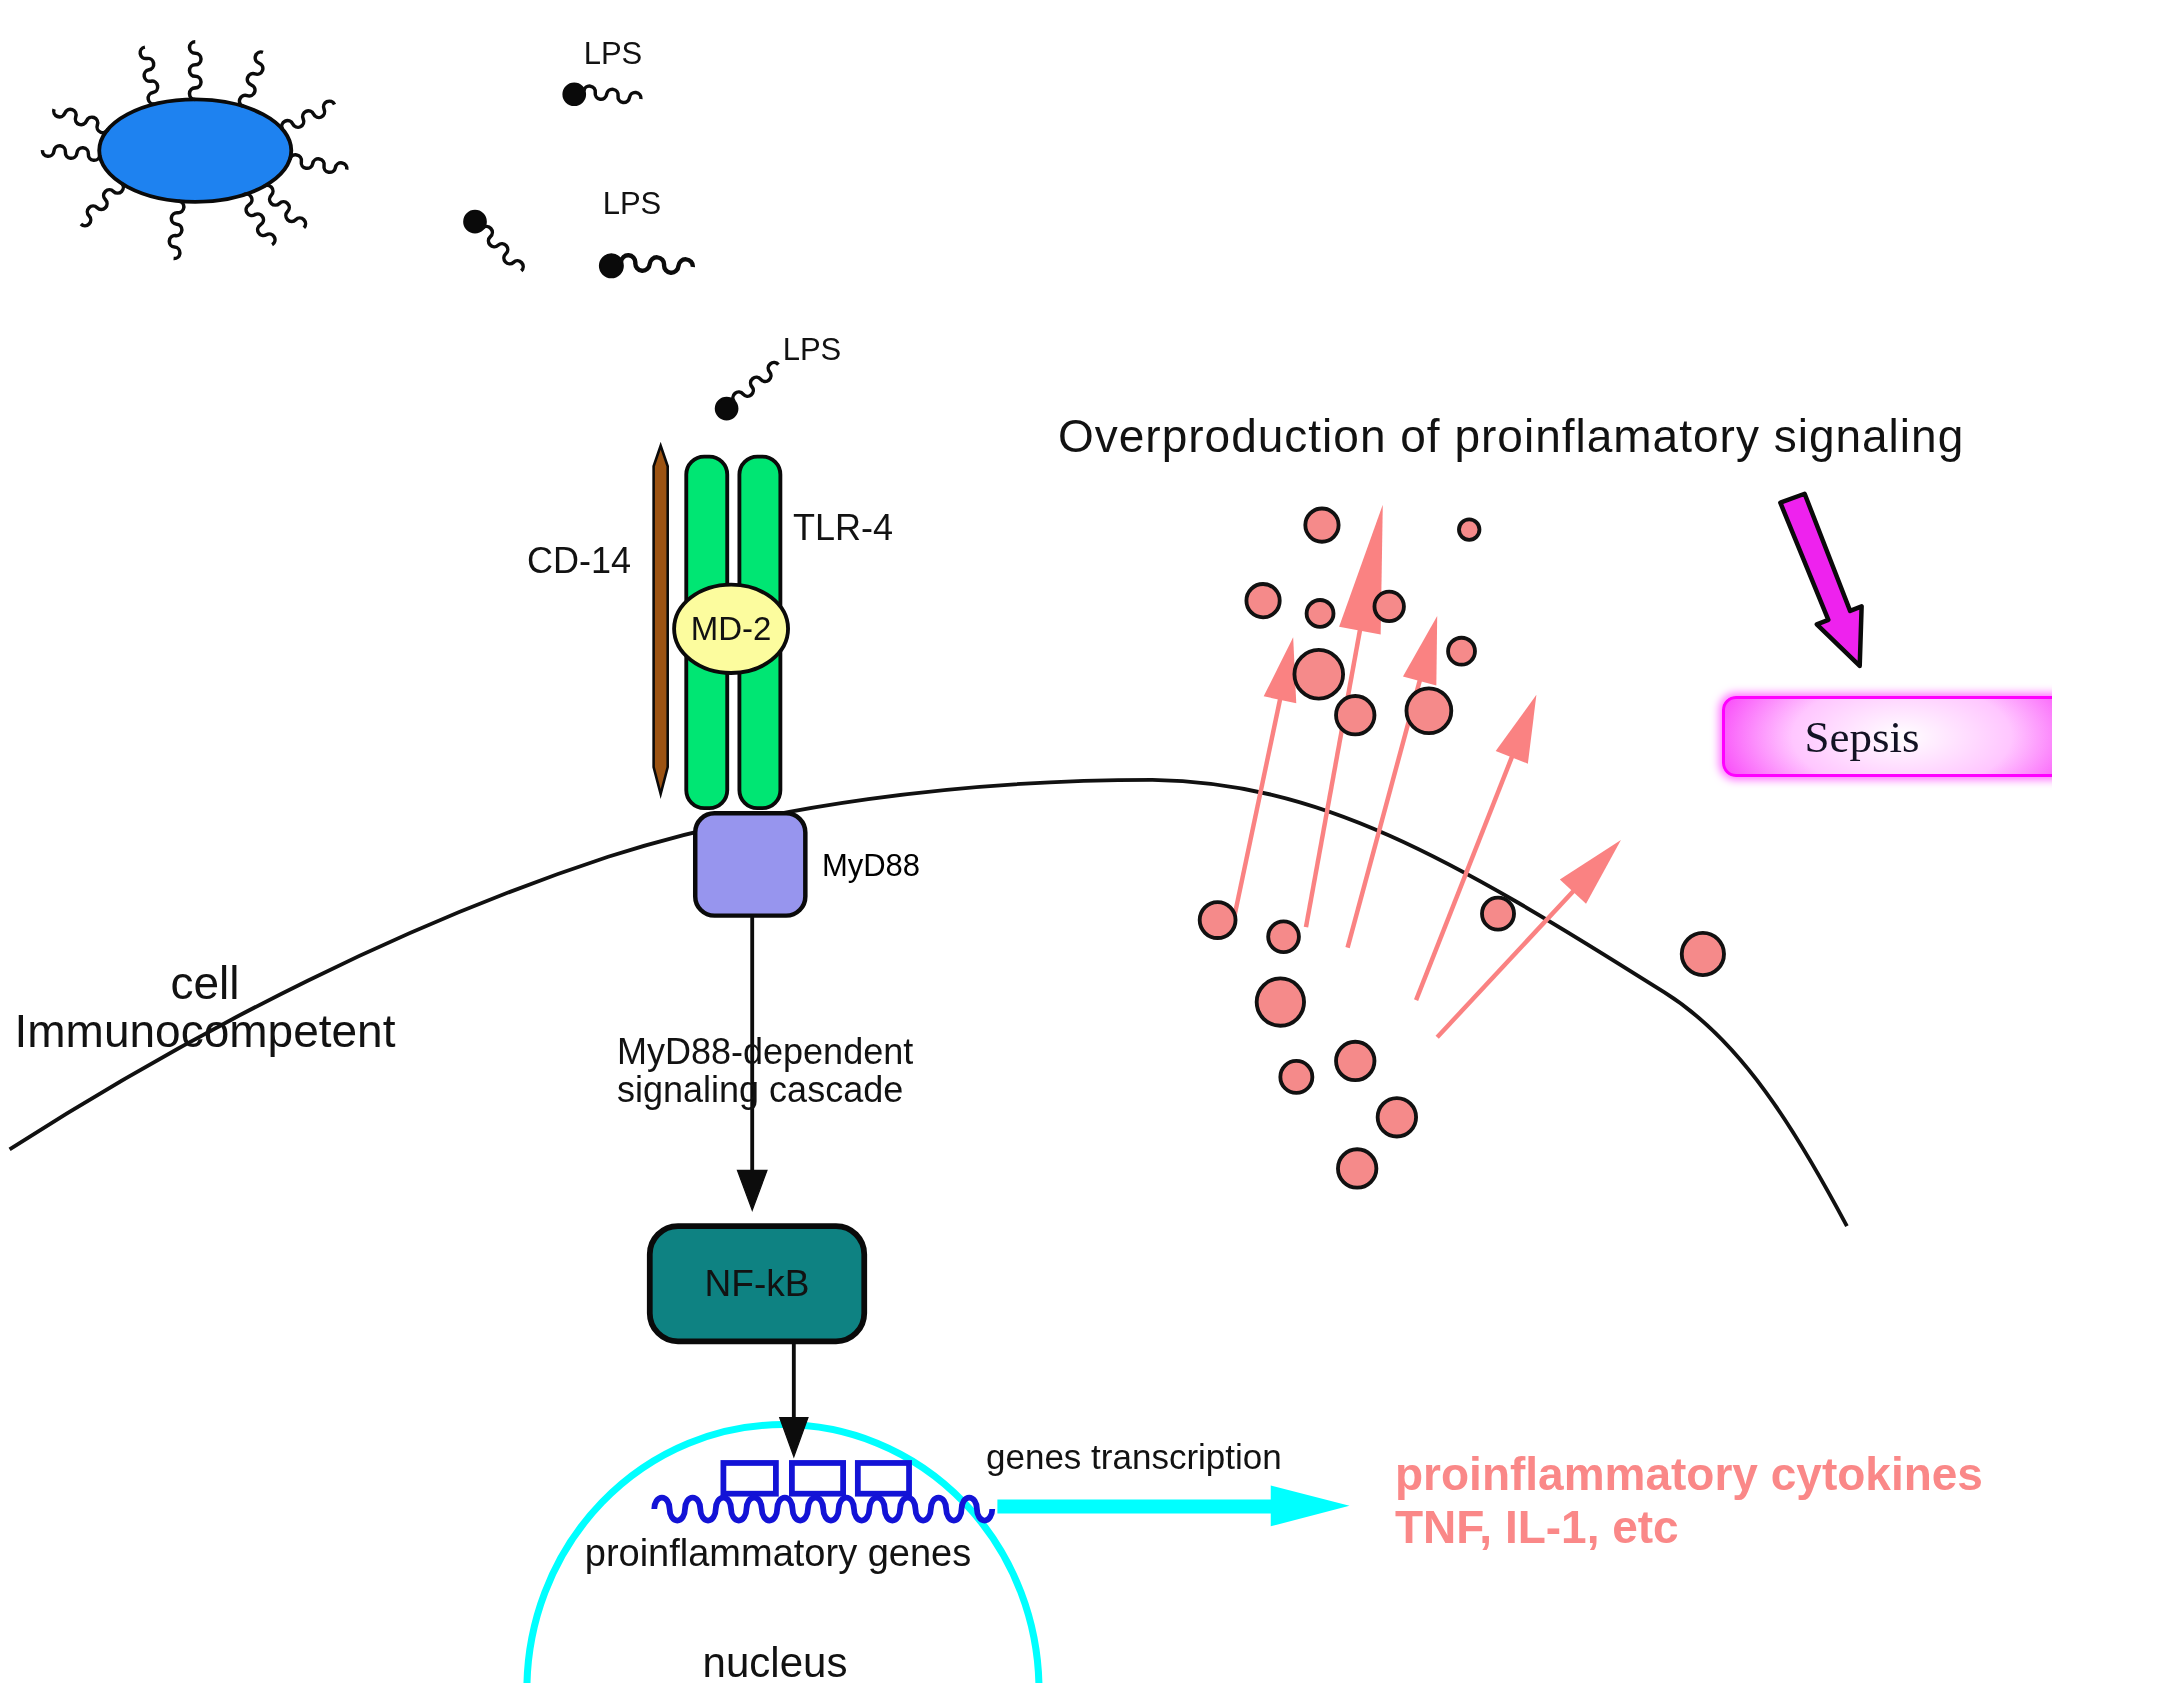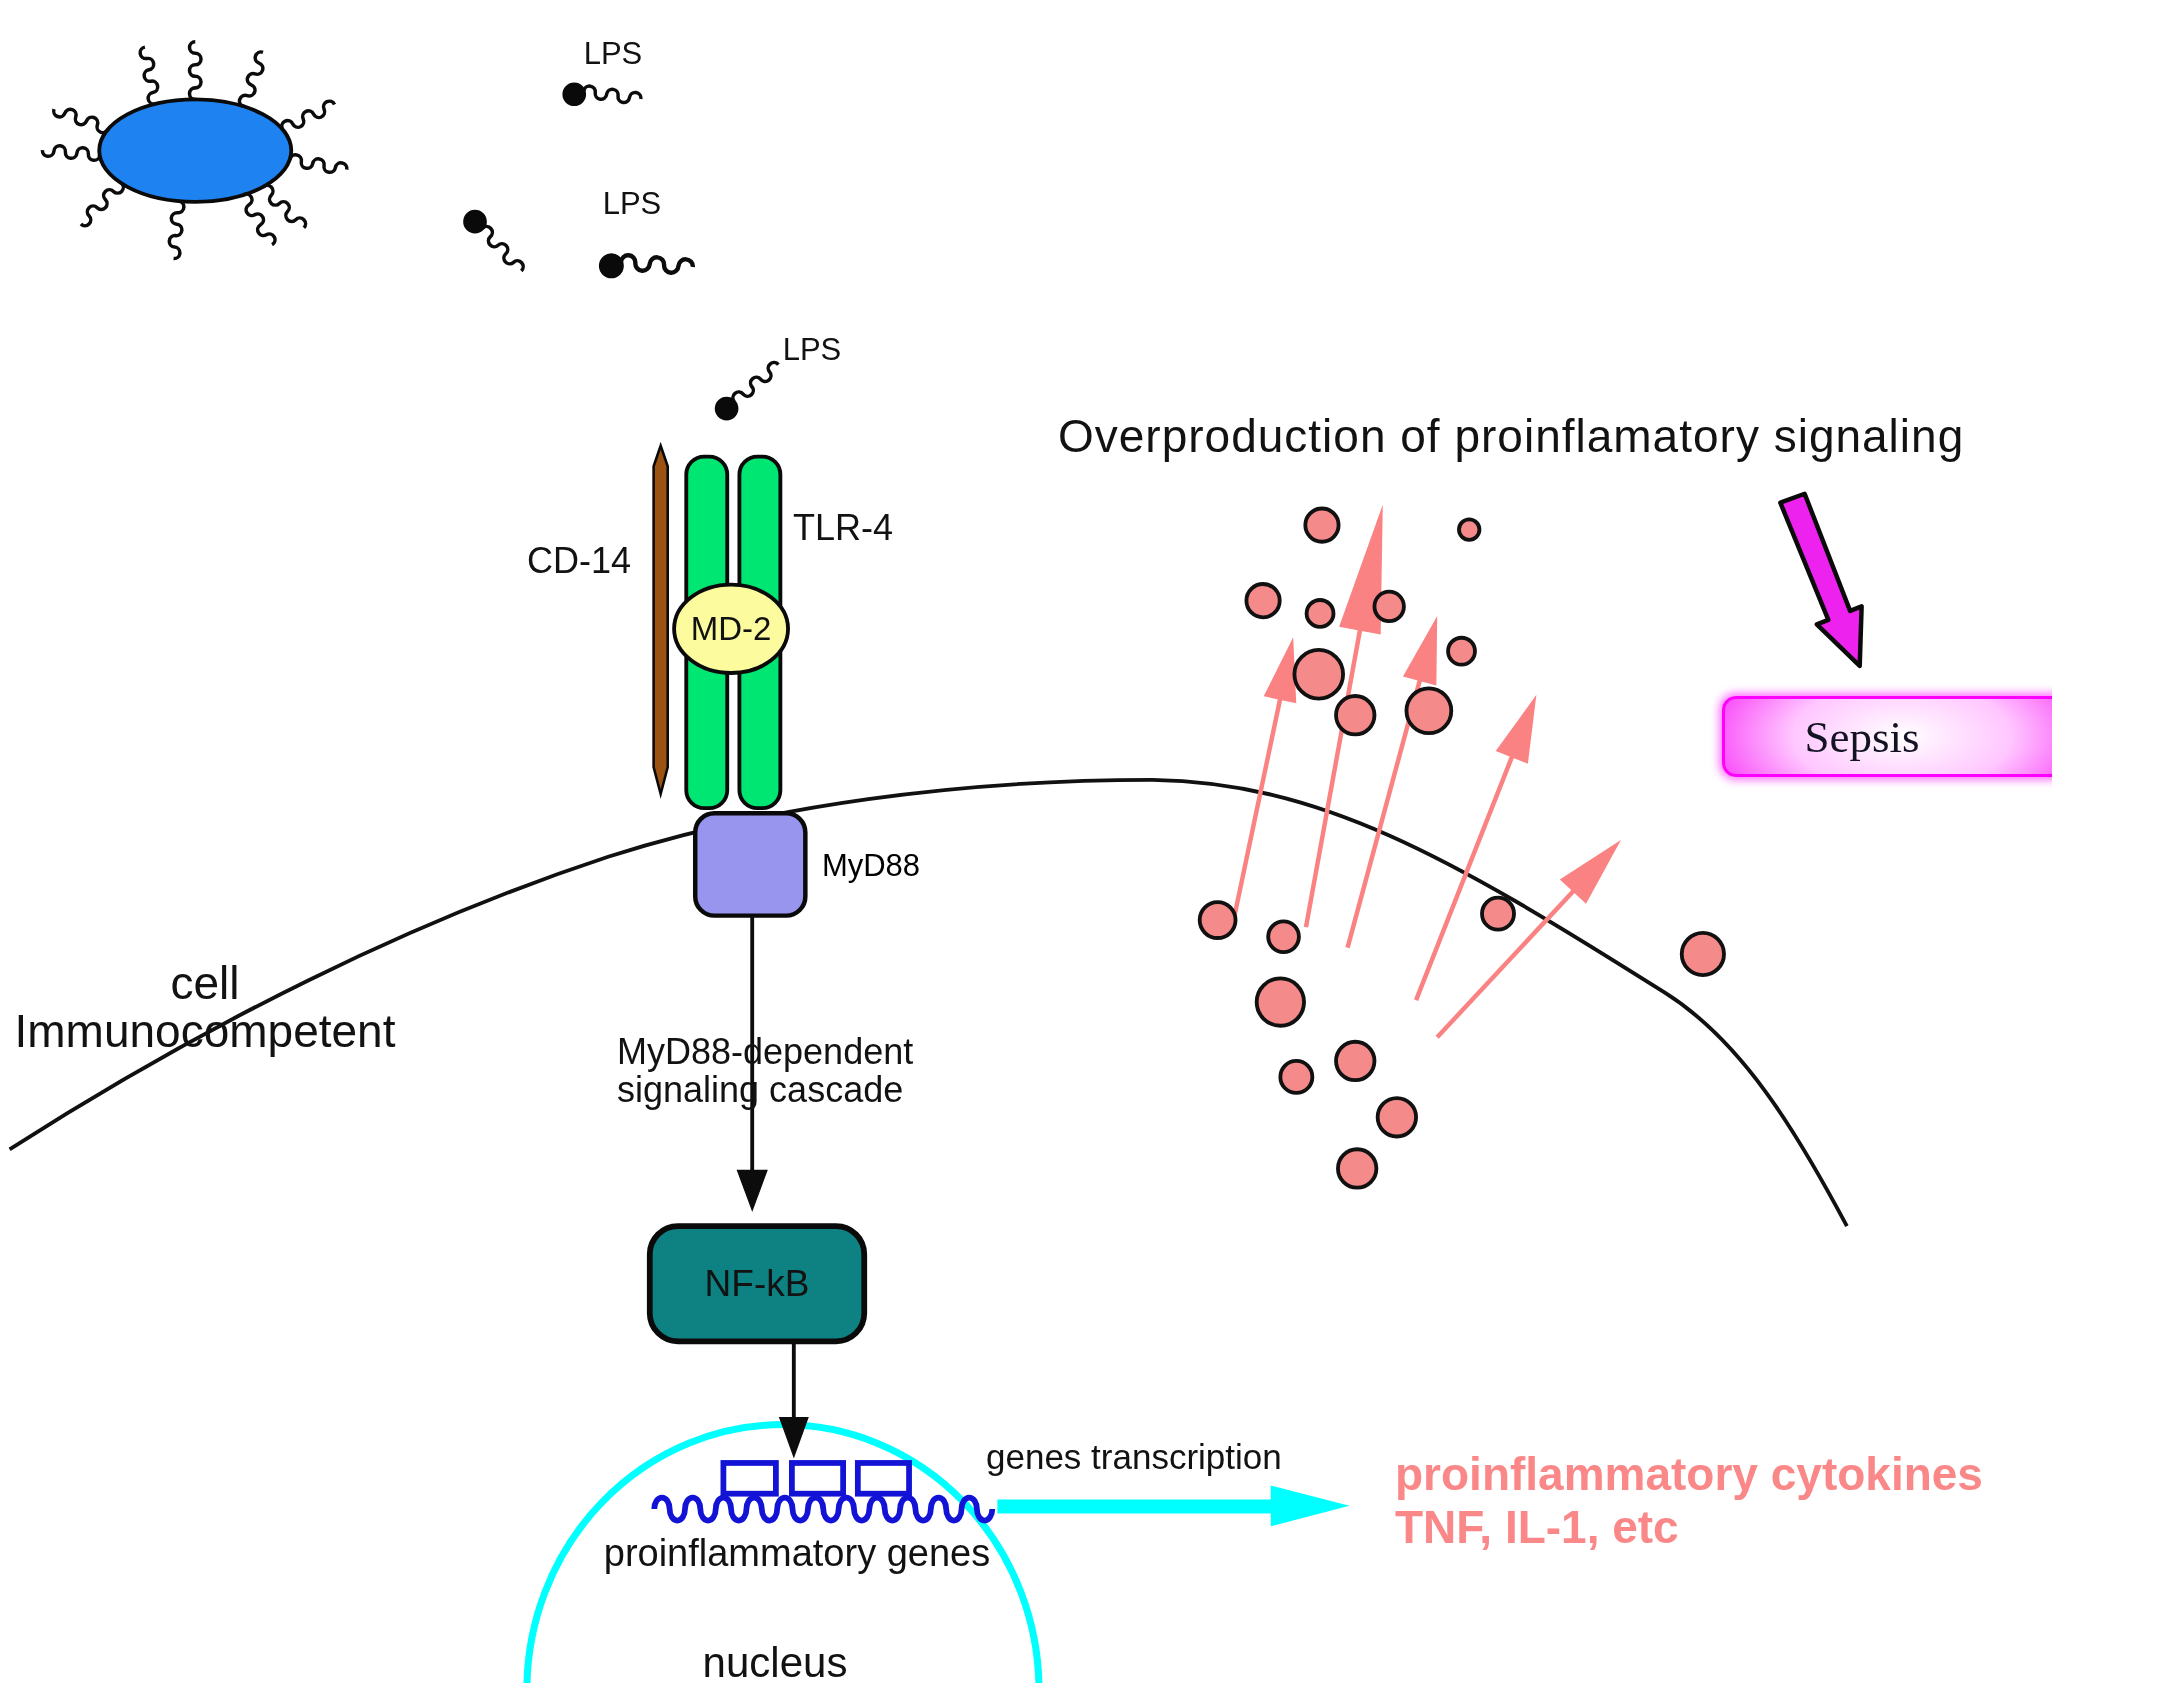--- a/index.html
+++ b/index.html
@@ -151,21 +151,21 @@
     <div>Immunocompetent</div>
   </div>
 
   <div class="lbl lbl-cascade" style="left:617px;top:1033px;">
     <div>MyD88-dependent</div>
     <div>signaling cascade</div>
   </div>
 
   <div class="lbl lbl-nfkb ctr" style="left:757px;top:1284px;">NF-kB</div>
   <div class="lbl lbl-genestr" style="left:986px;top:1439px;">genes transcription</div>
-  <div class="lbl lbl-progenes ctr" style="left:797px;top:1554px;">proinflammatory genes</div>
+  <div class="lbl lbl-progenes ctr" style="left:778px;top:1554px;">proinflammatory genes</div>
   <div class="lbl lbl-nucleus ctr" style="left:775px;top:1663px;">nucleus</div>
 
   <div class="lbl lbl-heading" style="left:1058px;top:412px;">Overproduction of proinflamatory signaling</div>
 
   <div class="lbl lbl-pink" style="left:1395px;top:1448px;">
     <div>proinflammatory cytokines</div>
     <div>TNF, IL-1, etc</div>
   </div>
 
   <div class="sepsis-box">

